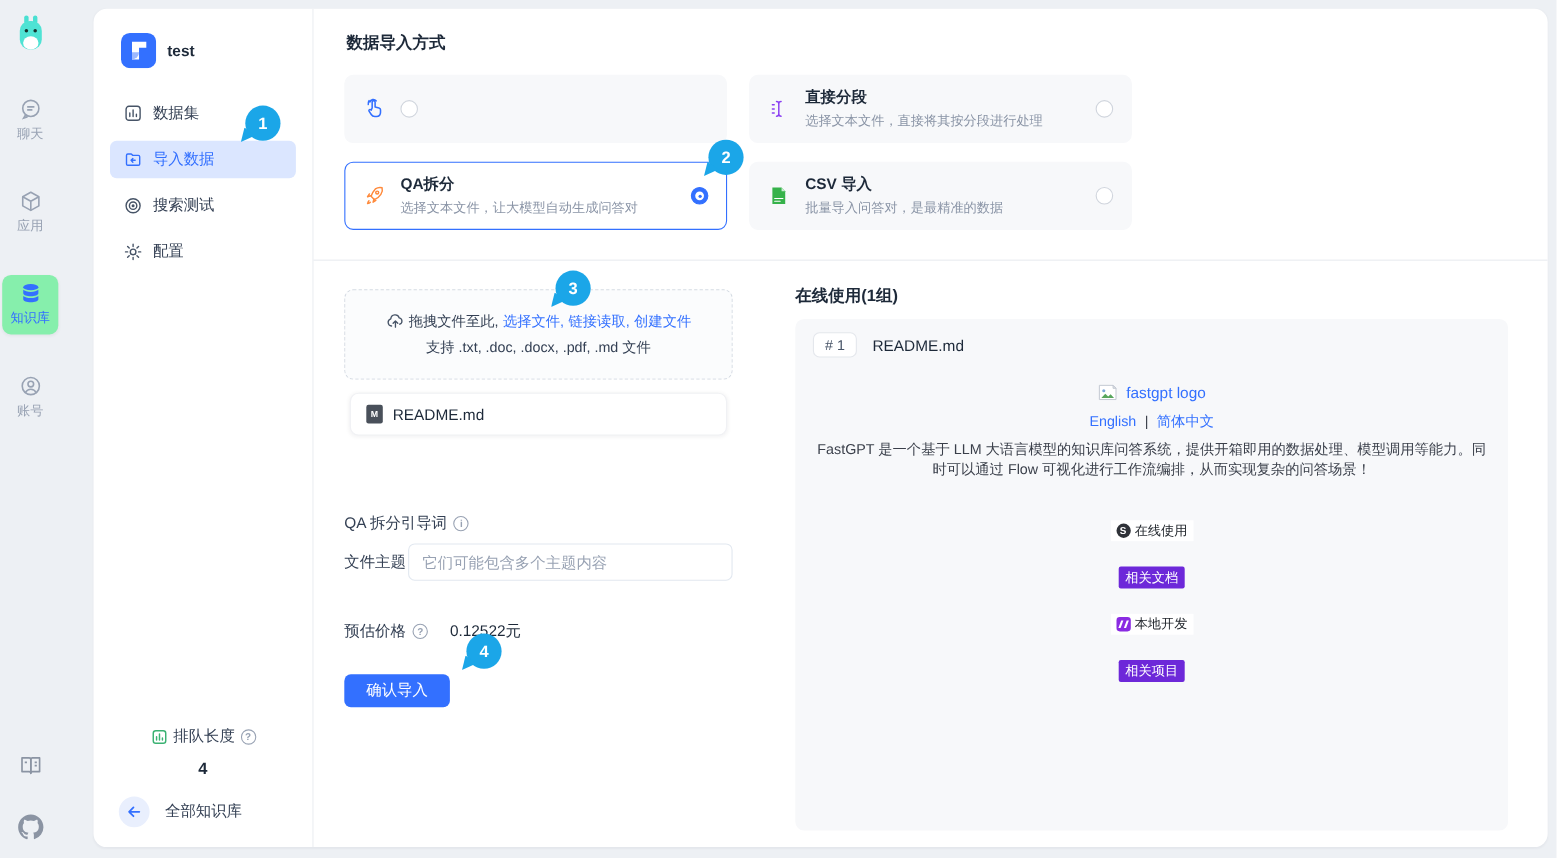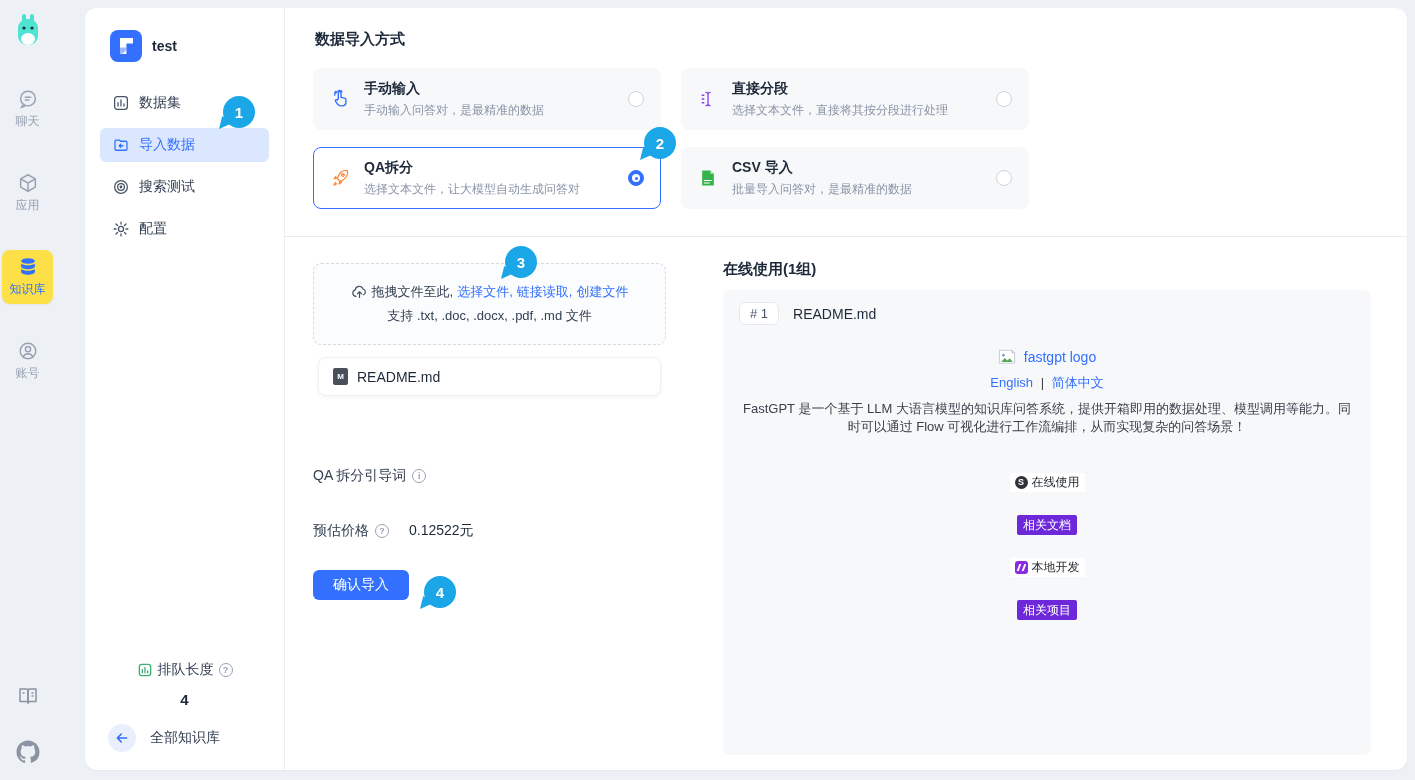--- a/index.html
+++ b/index.html
@@ -17,21 +17,21 @@
   .rail {
     position:absolute; left:0; top:0; width:55px; height:780px;
     display:flex; flex-direction:column; align-items:center;
   }
   .rail-mascot { margin-top:12px; }
   .rail-item {
     margin-top:30px; display:flex; flex-direction:column; align-items:center;
     gap:3px; cursor:pointer; width:51px; padding:6px 0; border-radius:8px;
   }
   .rail-item .r-label { font-size:12px; color:#98a2b3; }
-  .rail-item.active { background:#fde047; box-shadow:0 1px 3px rgba(0,0,0,.05); }
+  .rail-item.active { background:#86efac; box-shadow:0 1px 3px rgba(0,0,0,.05); }
   .rail-item.active .r-label { color:#3370ff; }
   .rail-bottom { margin-top:auto; display:flex; flex-direction:column; align-items:center; gap:32px; margin-bottom:16px; }
 
   
   .panel {
     position:absolute; left:85px; top:8px; width:1322px; height:762px;
     background:#ffffff; border-radius:12px; display:flex; overflow:hidden;
     box-shadow:0 1px 2px rgba(16,24,40,.04);
   }
 
@@ -295,24 +295,20 @@
   <main class="main">
     <h2 class="sec-title" id="import-title">数据导入方式</h2>
 
     <div class="methods-grid">
 
       <div class="method-card">
         <svg width="20" height="22" viewBox="0 0 24 24" fill="none" stroke="#3370ff" stroke-width="1.7" stroke-linecap="round" stroke-linejoin="round">
           <path d="M10 11V4.6a1.6 1.6 0 0 1 3.2 0V10l4.3 1c1 .25 1.6 1 1.6 2v2.6c0 2.6-1.8 4.6-4.4 4.6h-1.8c-1.9 0-3.1-.8-3.9-2.1l-2.4-3.6c-.5-.8.1-1.8 1.1-1.8.5 0 .9.2 1.2.6z"></path>
           <path d="M7.5 4.5a4 4 0 0 1 6.8-1.3M5.8 7.2A5.9 5.9 0 0 1 6.6 3"></path>
         </svg>
-        <div class="m-text">
-          <div class="m-title">手动输入</div>
-          <div class="m-desc">手动输入问答对，是最精准的数据</div>
-        </div>
         <span class="radio"></span>
       </div>
 
       <div class="method-card">
         <svg width="20" height="22" viewBox="0 0 24 24" fill="none" stroke="#8a3ef2" stroke-width="1.6" stroke-linecap="round">
           <path d="M9.5 4c1.2 0 2.5.6 2.5 2.4v11.2c0 1.8-1.3 2.4-2.5 2.4M14.5 4c-1.2 0-2.5.6-2.5 2.4v11.2c0 1.8 1.3 2.4 2.5 2.4"></path>
           <path d="M5 7.5h2M5 12h2M5 16.5h2" stroke-dasharray="2 1.6"></path>
         </svg>
         <div class="m-text">
           <div class="m-title">直接分段</div>
@@ -368,20 +364,24 @@
       <div class="file-card">
         <span class="md-badge">M</span>
         <span>README.md</span>
       </div>
 
       <div class="qa-guide-row">
         <span>QA 拆分引导词</span>
         <span class="circle-glyph">i</span>
       </div>
 
+      <div class="field-row">
+        <span class="field-label">文件主题</span>
+        <input class="topic-input" type="text" placeholder="它们可能包含多个主题内容" style="">
+      </div>
 
       <div class="price-row">
         <span>预估价格</span>
         <span class="circle-glyph">?</span>
         <span class="price-value">0.12522元</span>
       </div>
 
       <button class="confirm-btn">确认导入</button>
     </div>
 

